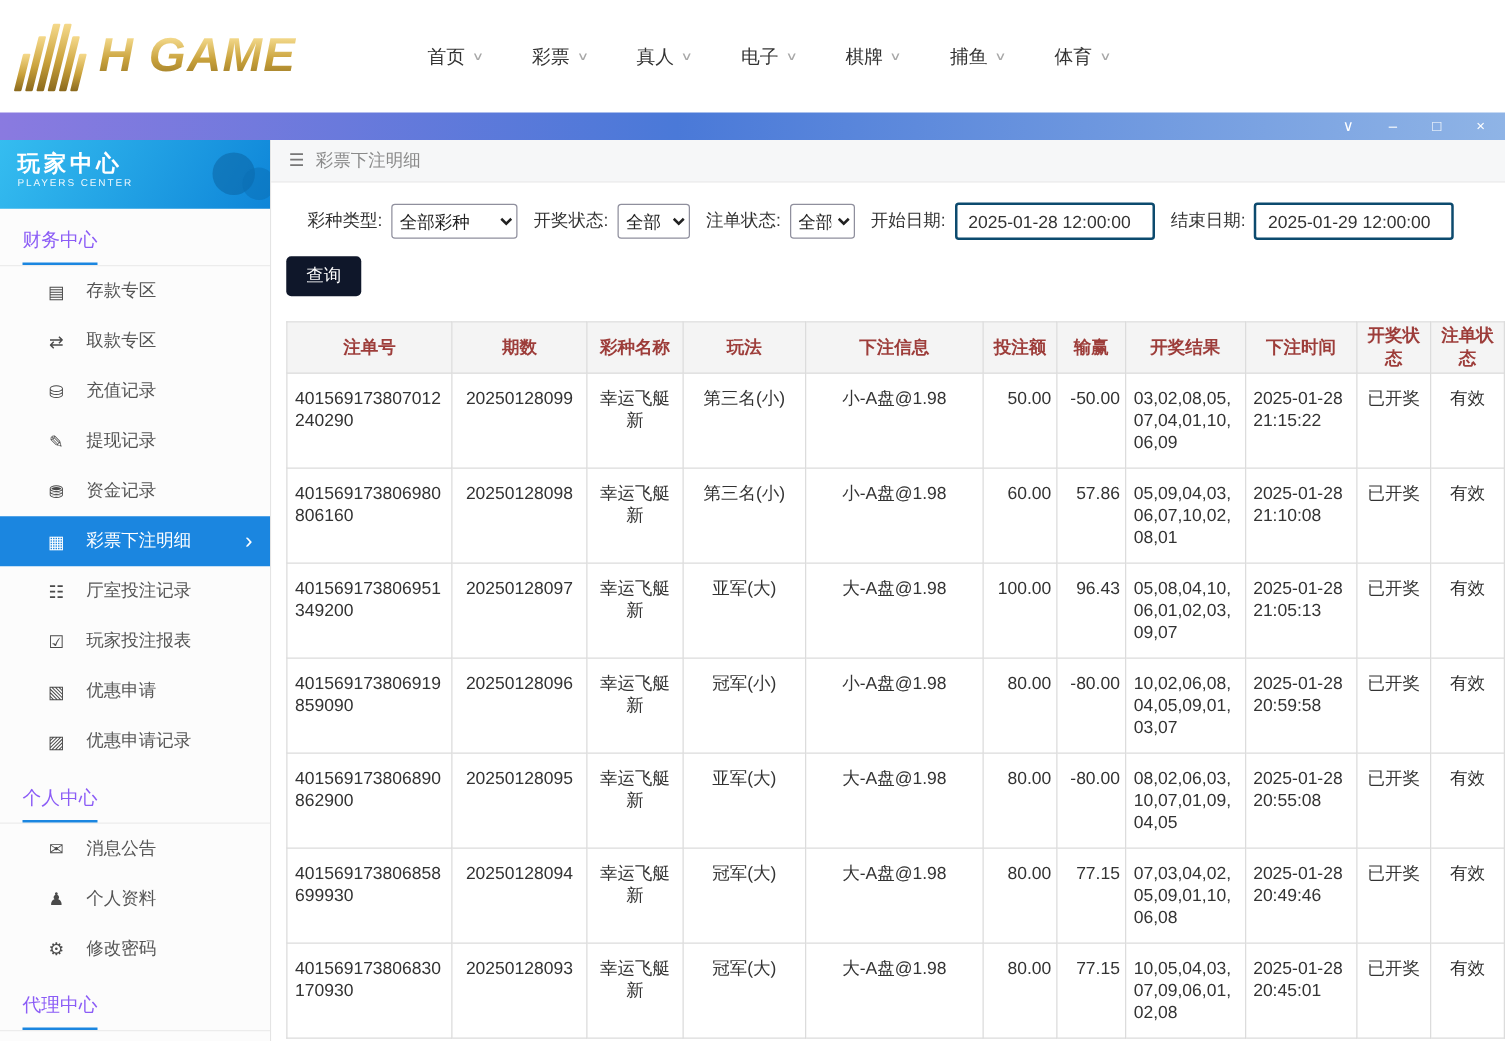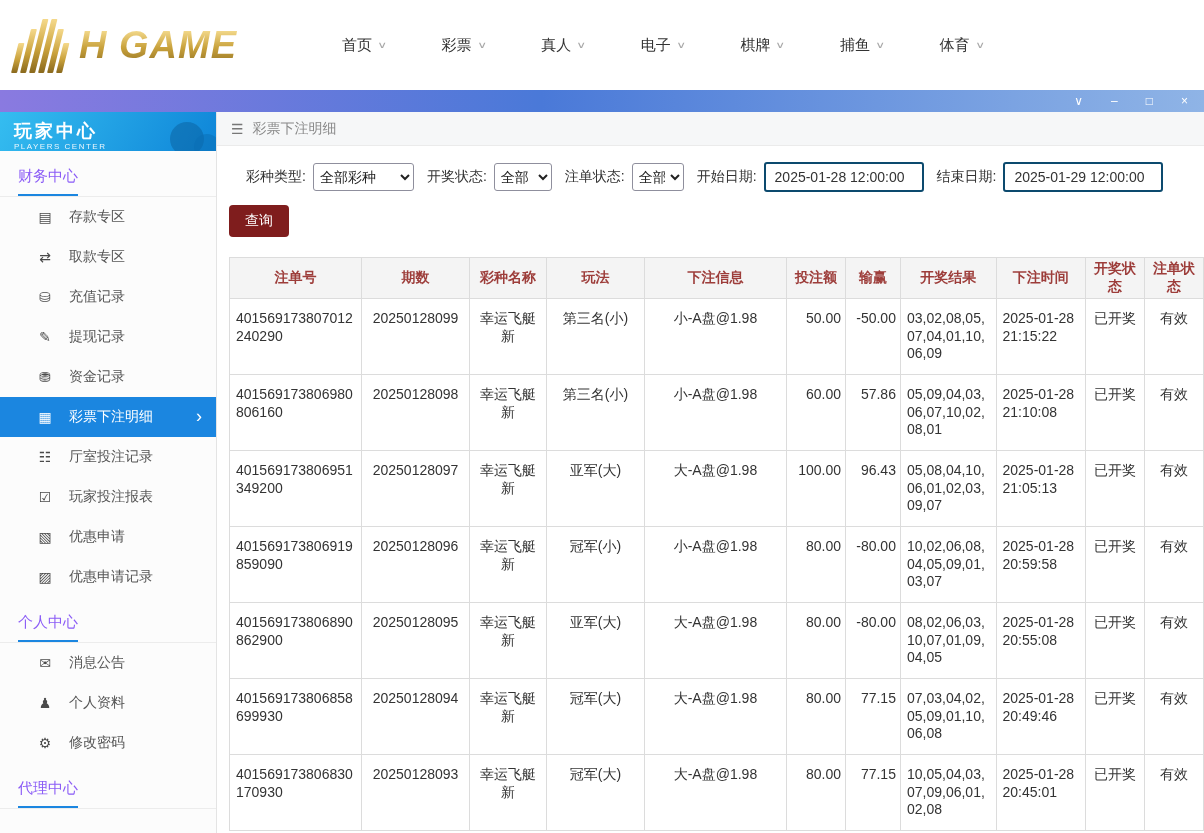--- a/index.html
+++ b/index.html
@@ -15,36 +15,36 @@
   .logo-bars i { display:block; width:6px; border-radius:1px;
     background:linear-gradient(180deg,#f5d98b,#caa23c 55%,#8a691d); }
   .logo-bars i:nth-child(1){height:30px;} .logo-bars i:nth-child(2){height:44px;}
   .logo-bars i:nth-child(3){height:54px;} .logo-bars i:nth-child(4){height:54px;}
   .logo-bars i:nth-child(5){height:44px;} .logo-bars i:nth-child(6){height:30px;}
   .logo-text { font-size:38px; font-weight:bold; font-style:italic; letter-spacing:1px; color:#c7a23a; white-space:nowrap; }
   @supports (-webkit-background-clip:text) {
     .logo-text { background:linear-gradient(180deg,#f3d98b 15%,#c9a23c 55%,#8f6f22);
       -webkit-background-clip:text; background-clip:text; color:transparent; }
   }
-  .main-nav { display:flex; gap:56px; margin-left:52px; }
+  .main-nav { display:flex; gap:40px; margin-left:52px; }
   .nav-item { display:flex; align-items:center; gap:7px; font-size:15px; color:#333; cursor:pointer; white-space:nowrap; }
   .nav-item .chev { color:#a8a8a8; font-size:9px; transform:scaleX(1.5); }
 
   
   .titlebar { height:22px; flex:0 0 auto;
     background:linear-gradient(90deg,#8a7ae0 0%,#4a79d8 45%,#8fb4e6 100%);
     display:flex; justify-content:flex-end; align-items:center; gap:28px; padding-right:16px; }
   .tb-btn { color:#fff; font-size:12px; line-height:1; cursor:pointer; }
 
   
   .workspace { flex:1; display:flex; min-height:0; }
 
   
   .sidebar { width:217px; flex:0 0 217px; background:#fcfcfc; border-right:1px solid #e4e4e4; overflow:hidden; }
-  .sidebar-header { height:39px; position:relative; overflow:hidden; color:#fff;
+  .sidebar-header { height:55px; position:relative; overflow:hidden; color:#fff;
     background:linear-gradient(120deg,#35bdf0 0%,#0e85d8 100%); padding:9px 5px 0 14px; }
   .sb-title { font-size:18px; font-weight:bold; letter-spacing:3px; line-height:1.15; }
   .sb-sub { font-size:8px; letter-spacing:1.5px; opacity:.9; }
   .sb-deco { position:absolute; right:-6px; top:4px; width:60px; height:48px; }
   .sb-deco::before { content:""; position:absolute; right:18px; top:6px; width:34px; height:34px;
     border-radius:50%; background:rgba(8,90,150,.45); }
   .sb-deco::after { content:""; position:absolute; right:2px; top:18px; width:26px; height:26px;
     border-radius:50%; background:rgba(10,110,180,.5); }
   .sb-heading { padding:16px 0 0 18px; border-bottom:1px solid #ececec; color:#8b5cf6; font-size:15px; }
   .sb-heading span { display:inline-block; padding-bottom:8px; border-bottom:2px solid #1b86e0; }
@@ -63,21 +63,21 @@
   .content { flex:1; min-height:0; padding:16px 0 0 12px; overflow:hidden; }
 
   .filters { display:flex; align-items:center; gap:7px; font-size:14px; color:#333; white-space:nowrap; }
   .f-label { margin-left:6px; }
   .f-label:first-child { margin-left:17px; }
   .f-select { height:28px; border:1px solid #8f8f9d; border-radius:3px; background:#fff;
     font-size:14px; color:#222; padding:0 2px; font-family:inherit; }
   .w118 { width:101px; } .w58 { width:58px; } .w52 { width:52px; }
   .f-input { height:30px; width:160px; border:2px solid #0c4a6e; border-radius:3px;
     font-size:14px; color:#333; padding:0 9px; font-family:inherit; }
-  .search-btn { margin-top:13px; background:#7f1d1d; color:#fff; border:none; border-radius:4px;
+  .search-btn { margin-top:13px; background:#0f172a; color:#fff; border:none; border-radius:4px;
     font-size:14px; padding:7px 16px; cursor:pointer; font-family:inherit; }
 
   .table-wrap { margin-top:20px; }
   table { width:100%; border-collapse:collapse; table-layout:fixed; font-size:14px; color:#333; }
   th { background:#f4f4f4; color:#9d3d3a; font-weight:bold; height:40px;
     border:1px solid #dcdcdc; padding:2px 3px; text-align:center; }
   td { border:1px solid #dcdcdc; padding:11px 6px 6px 6px; vertical-align:top;
     text-align:center; overflow-wrap:break-word; line-height:1.25; }
   tbody tr { height:76px; }
   th:nth-child(1){width:130px;} th:nth-child(2){width:106px;} th:nth-child(3){width:76px;}

